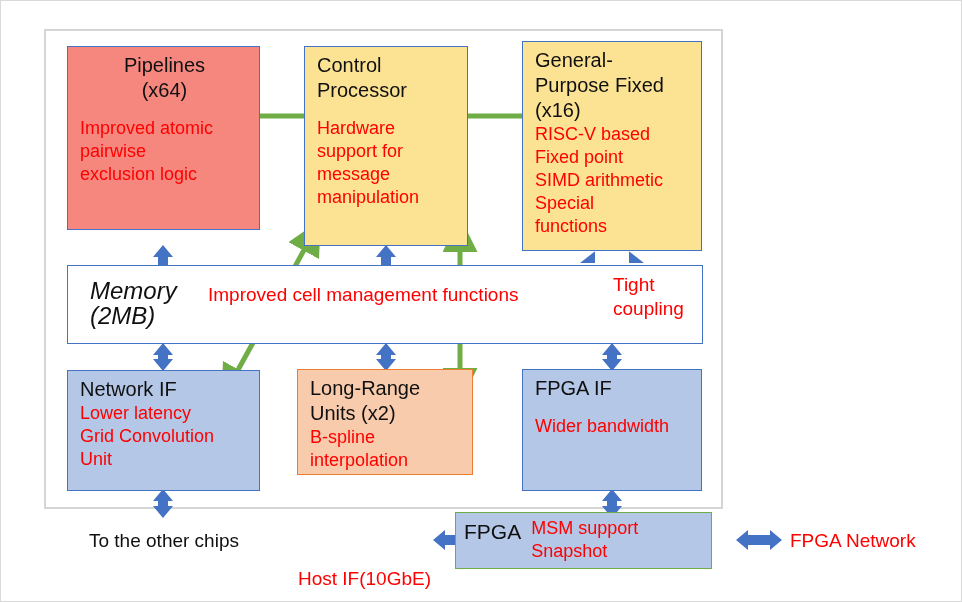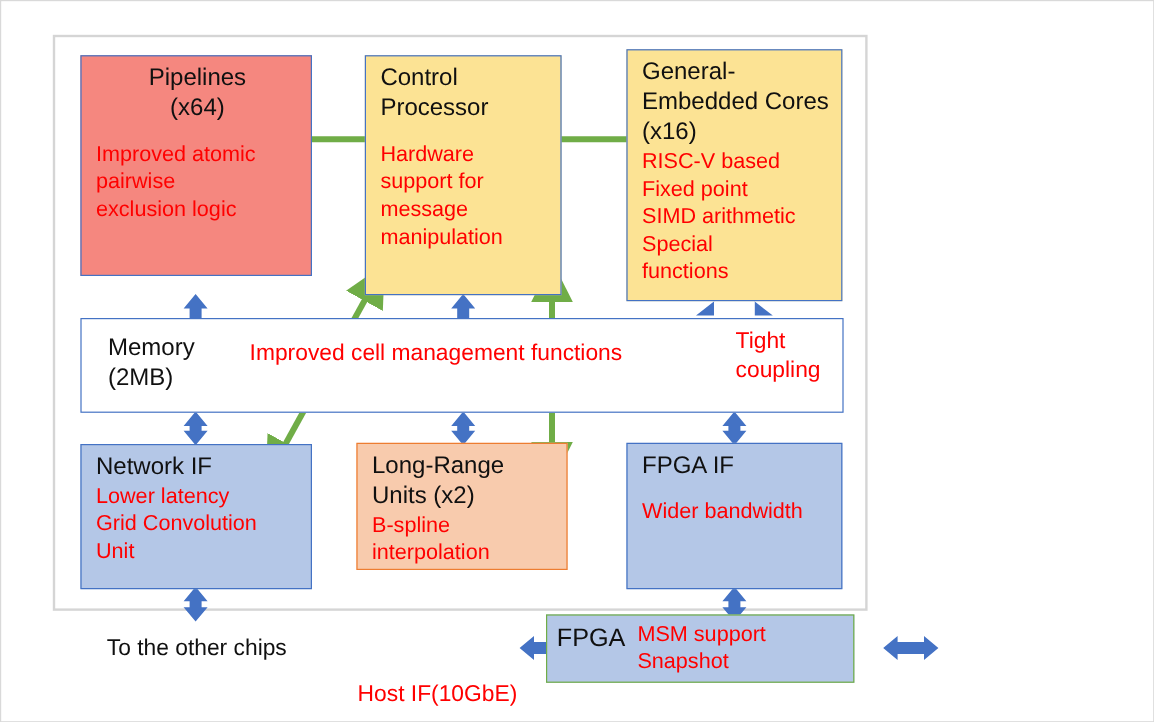--- a/index.html
+++ b/index.html
@@ -51,21 +51,21 @@
   #box-cores{left:521px;top:40px;width:180px;height:210px;background:#FCE394;overflow:hidden;}
   #box-memory{left:66px;top:264px;width:636px;height:79px;background:#ffffff;}
   #box-netif{left:66px;top:369px;width:193px;height:121px;background:#B4C7E7;}
   #box-lru{left:296px;top:368px;width:176px;height:106px;background:#F8CBAD;border-color:#ED7D31;}
   #box-fpgaif{left:521px;top:368px;width:180px;height:122px;background:#B4C7E7;}
   #box-fpga{left:454px;top:511px;width:257px;height:57px;background:#B4C7E7;border:1.5px solid #70AD47;padding:4px 6px 0 8px;}
 
   
   #box-memory{padding:0;}
   .mem-inner{position:relative;width:100%;height:100%;}
-  #memory-title{position:absolute;left:22px;top:12px;font-size:20px;line-height:25px;color:#101010;white-space:pre-line;}
+  #memory-title{position:absolute;left:22px;top:12px;font-size:24px;line-height:25px;color:#101010;white-space:pre-line;font-style:italic;}
   #memory-note{position:absolute;left:140px;top:18px;font-size:19px;color:#FF0000;white-space:nowrap;}
 
   
   #tight-coupling{
     position:absolute;left:612px;top:272px;
     font-size:19px;line-height:24px;color:#FF0000;
     white-space:pre-line;text-align:left;
   }
 
   
@@ -177,21 +177,21 @@
 Processor</div>
     <div class="gap"></div>
     <div class="note">Hardware
 support for
 message
 manipulation</div>
   </div>
 
   <div class="box" id="box-cores">
     <div class="title">General-
-Embedded Cores
+Purpose Fixed
 (x16)</div>
     <div class="note">RISC-V based
 Fixed point
 SIMD arithmetic
 Special
 functions</div>
   </div>
 
   <div class="box" id="box-memory">
     <div class="mem-inner">
@@ -227,14 +227,15 @@
   <div class="box" id="box-fpga">
     <div class="row">
       <div id="fpga-title">FPGA</div>
       <div id="fpga-note">MSM support
 Snapshot</div>
     </div>
   </div>
 
   <div class="plain-label" id="label-other-chips">To the other chips</div>
   <div class="red-label" id="label-hostif">Host IF(10GbE)</div>
+  <div class="red-label" id="label-fpganet">FPGA Network</div>
 
 </div>
 
 </body></html>

